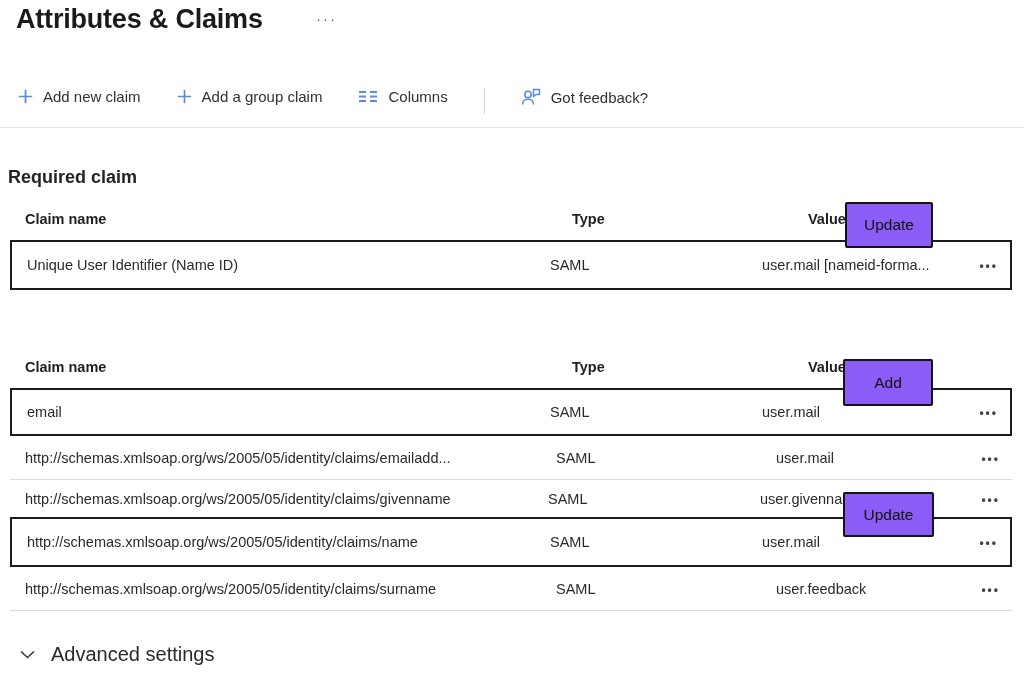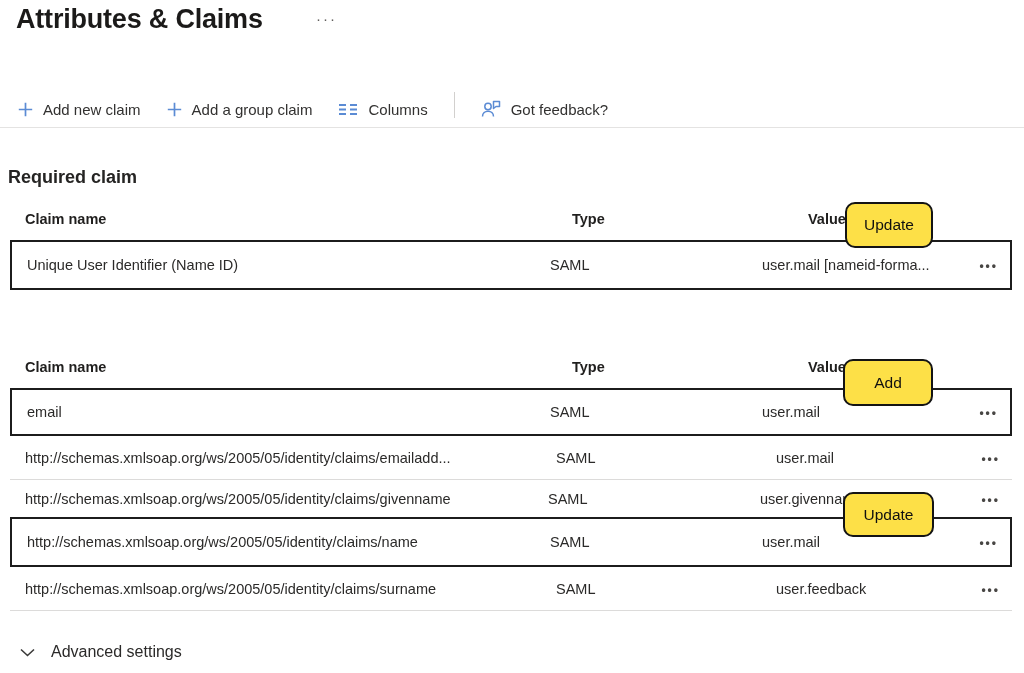--- a/index.html
+++ b/index.html
@@ -5,21 +5,21 @@
   * { margin:0; padding:0; box-sizing:border-box; }
   html,body { background:#ffffff; }
   body { font-family:"Liberation Sans","DejaVu Sans",sans-serif; color:#201f1e; }
   .canvas { position:relative; width:1024px; height:673px; background:#ffffff; overflow:hidden; }
 
   
   .page-title { position:absolute; left:16px; top:4px; font-size:27px; font-weight:700; color:#1b1a19; letter-spacing:-0.2px; }
   .title-more { position:absolute; left:316px; top:10px; font-size:15px; color:#605e5c; letter-spacing:2px; cursor:pointer; }
 
   
-  .toolbar { position:absolute; left:18px; top:88px; height:30px; display:flex; align-items:flex-end; gap:26px; }
+  .toolbar { position:absolute; left:18px; top:88px; height:30px; display:flex; align-items:flex-start; gap:36px; }
   .tb-btn { display:flex; align-items:center; gap:10px; background:none; border:none; font-family:inherit; font-size:15px; color:#323130; cursor:pointer; white-space:nowrap; }
   .tb-sep { width:1px; height:26px; background:#d2d0ce; }
   .toolbar-rule { position:absolute; left:0; top:127px; width:1024px; height:1px; background:#e4e3e2; }
 
   
   .section-title { position:absolute; left:8px; font-size:18px; color:#252423; }
   .st-required { top:167px; }
   .st-additional { top:315px; }
 
   .thead { position:absolute; left:10px; width:1002px; display:grid; grid-template-columns:523px 212px 1fr 60px; padding-left:15px; font-size:14.5px; font-weight:700; color:#201f1e;gap:24px; }
@@ -33,27 +33,27 @@
   .row { display:grid; grid-template-columns:523px 212px 1fr 60px; align-items:center; padding-left:15px; font-size:14.5px; color:#2b2a29; background:#fff; cursor:pointer; }
   .row .cell { white-space:nowrap; overflow:hidden; }
   .row-highlight { border:2px solid #1c1c1c; }
   .row-divider { border-bottom:1px solid #dcdbda; }
   .h50 { height:50px; } .h48 { height:48px; } .h44 { height:44px;gap:8px; } .h37 { height:37px; }
 
   .menu-cell { text-align:right; padding-right:12px; }
   .more-icon { font-size:12px; font-weight:700; letter-spacing:2px; color:#484644; cursor:pointer; }
 
   
-  .annotation { position:absolute; display:flex; align-items:center; justify-content:center; background:#fde047; border:2.5px solid #141414; border-radius:10px; font-size:15.5px; color:#101010; z-index:6; }
+  .annotation { position:absolute; display:flex; align-items:center; justify-content:center; background:#8b5cf6; border:2.5px solid #141414; border-radius:2px; font-size:15.5px; color:#101010; z-index:6; }
   .ann-1 { left:845px; top:202px; width:88px; height:46px; }
   .ann-2 { left:843px; top:359px; width:90px; height:47px; }
   .ann-3 { left:843px; top:492px; width:91px; height:45px; }
 
   
-  .advanced { position:absolute; left:20px; top:643px; display:flex; align-items:center; gap:16px; background:none; border:none; font-family:inherit; font-size:16px; color:#2b2a29; cursor:pointer; }
+  .advanced { position:absolute; left:20px; top:643px; display:flex; align-items:center; gap:16px; background:none; border:none; font-family:inherit; font-size:20px; color:#2b2a29; cursor:pointer; }
 
   .icon { display:inline-flex; align-items:center; justify-content:center; }
 </style>
 </head>
 <body>
 
 <div class="canvas">
 
   <h1 class="page-title">Attributes &amp; Claims</h1>
   <span class="title-more">···</span>

